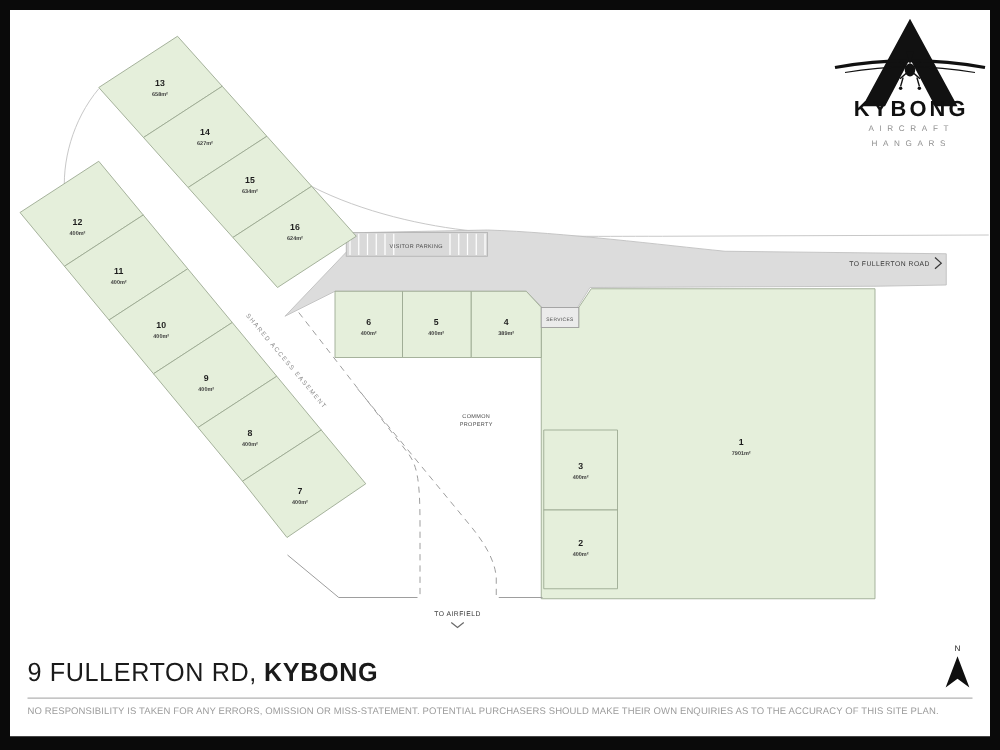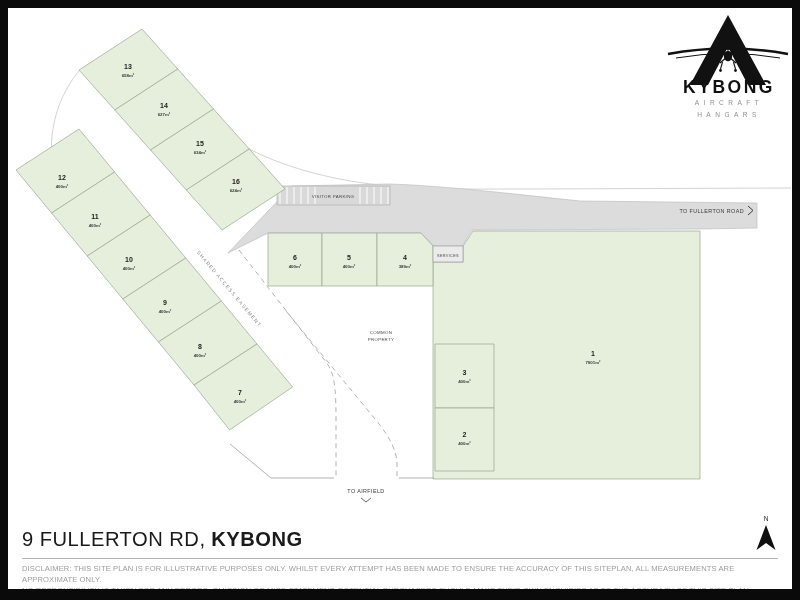--- a/index.html
+++ b/index.html
@@ -152,21 +152,20 @@
       <text x="729" y="105" text-anchor="middle" font-size="6.5" fill="#8f8f8f" style="letter-spacing:4.5px">AIRCRAFT</text>
       <text x="729" y="116.5" text-anchor="middle" font-size="6.5" fill="#8f8f8f" style="letter-spacing:4.5px">HANGARS</text>
     </g>
   </svg>
 
   <div class="title-bar">
     <span class="addr-prefix">9 FULLERTON RD,</span><span class="addr-bold">KYBONG</span>
   </div>
   <div class="divider"></div>
   <div class="disclaimer">
-    <div>DISCLAIMER: THIS SITE PLAN IS FOR ILLUSTRATIVE PURPOSES ONLY. WHILST EVERY ATTEMPT HAS BEEN MADE TO ENSURE THE ACCURACY OF THIS SITEPLAN, ALL MEASUREMENTS ARE APPROXIMATE ONLY.</div>
     <div>NO RESPONSIBILITY IS TAKEN FOR ANY ERRORS, OMISSION OR MISS-STATEMENT. POTENTIAL PURCHASERS SHOULD MAKE THEIR OWN ENQUIRIES AS TO THE ACCURACY OF THIS SITE PLAN.</div>
   </div>
 
   <div class="frame top"></div>
   <div class="frame bottom"></div>
   <div class="frame left"></div>
   <div class="frame right"></div>
 </div>
 
 </body></html>

